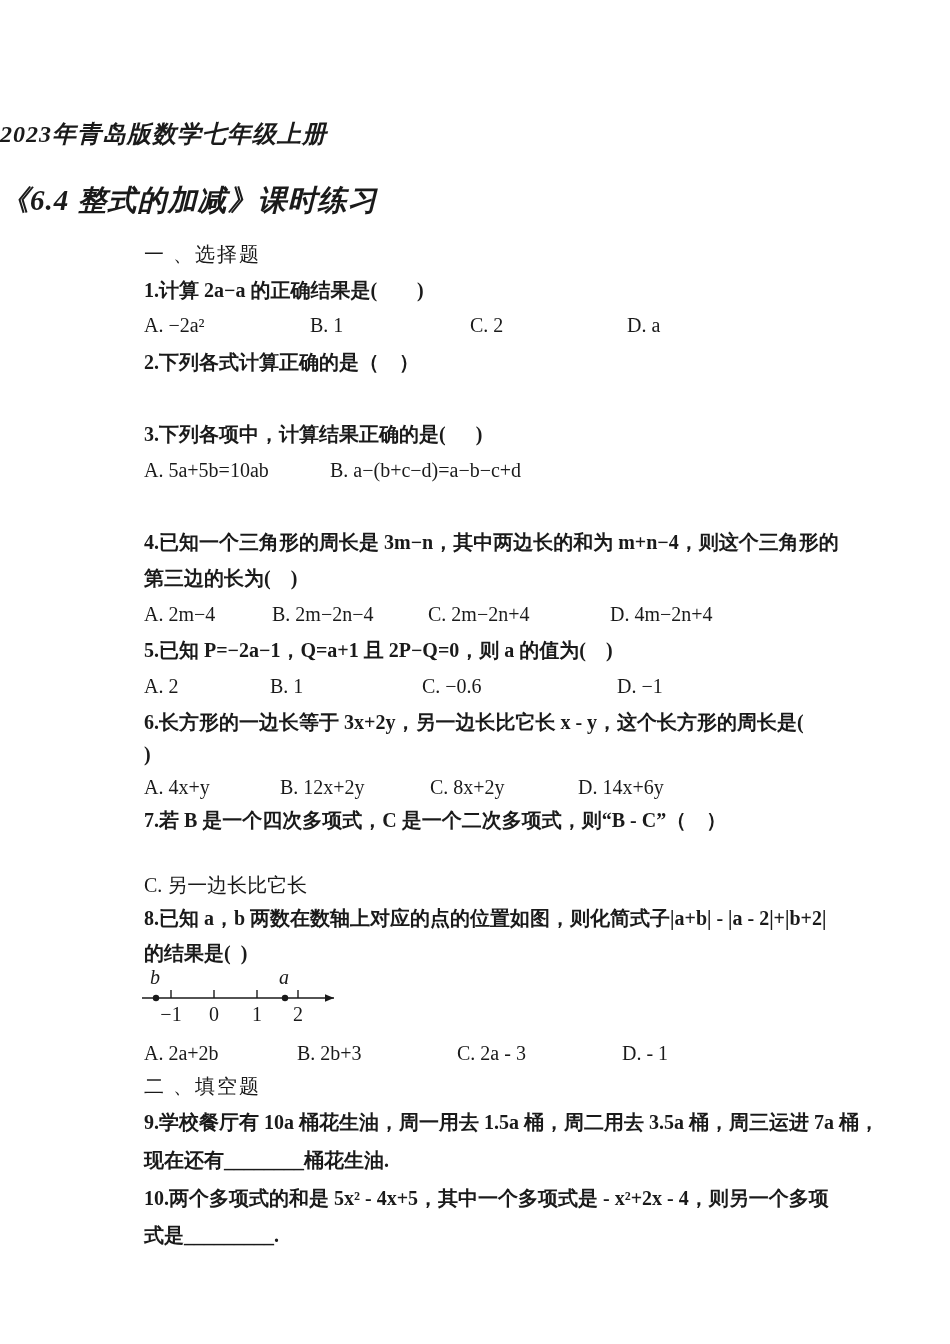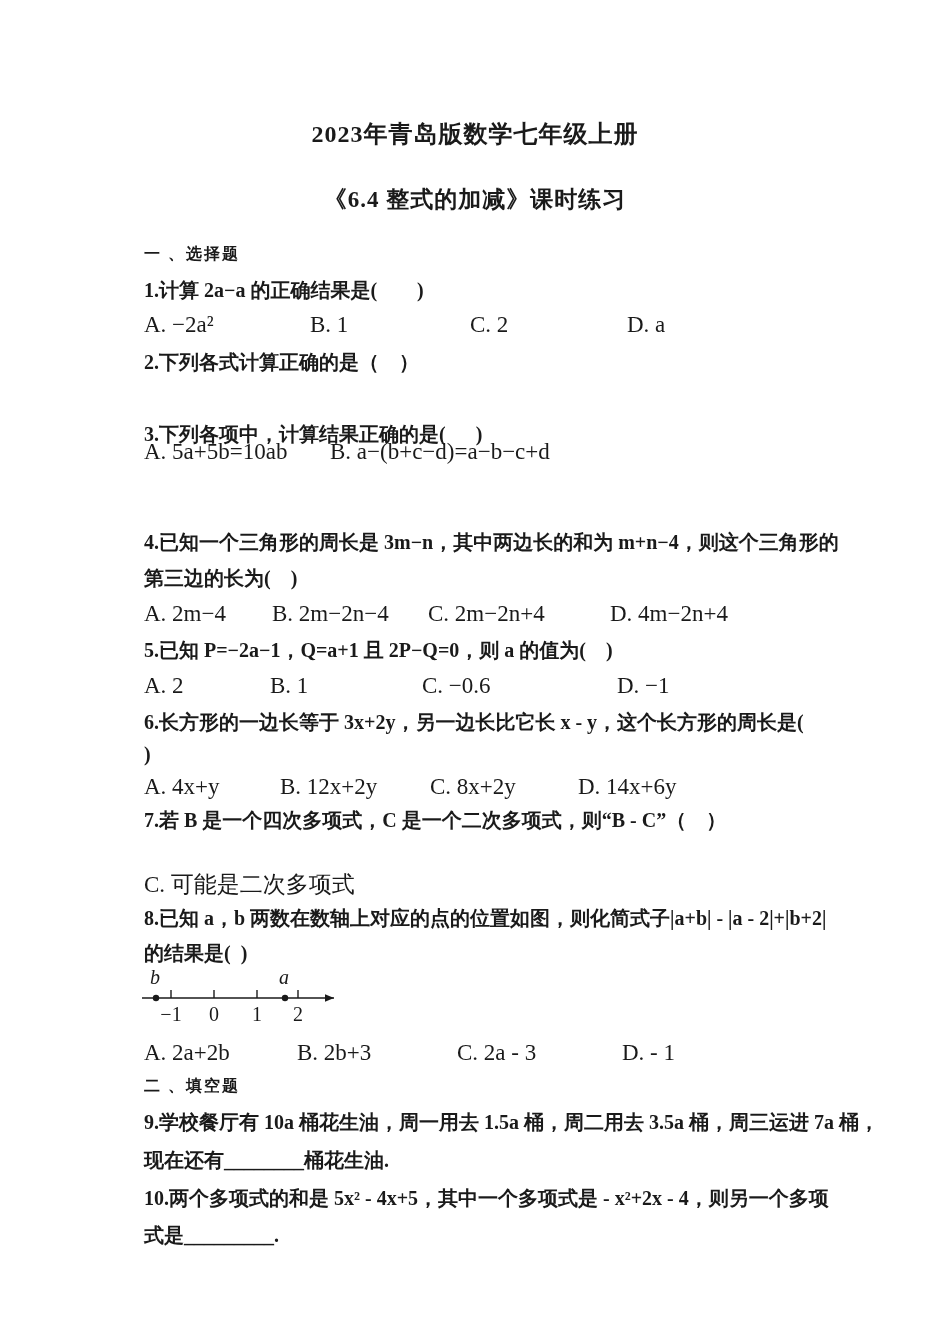--- a/index.html
+++ b/index.html
@@ -15,34 +15,35 @@
   .ln{
     position:absolute;
     left:144px;
     white-space:pre;
     font-size:20px;
     line-height:28px;
     font-weight:bold;
   }
   .centered{
     left:0;right:0;
-    text-align:center;
+    text-align:left;
+    font-style:italic;
   }
   .title{font-size:24px;font-weight:bold;letter-spacing:1px;}
-  .subtitle{font-size:23px;font-weight:bold;letter-spacing:1px;}
-  .sec{font-size:16px;font-weight:bold;letter-spacing:2px;}
+  .subtitle{font-size:29px;font-weight:bold;letter-spacing:1px;}
+  .sec{font-size:20px;font-weight:normal;letter-spacing:2px;}
   .optrow{
     position:absolute;
     left:0;top:0;
     width:100%;height:30px;
   }
   .opt{
     position:absolute;
     white-space:pre;
-    font-size:23px;
+    font-size:20px;
     line-height:28px;
   }
   svg text{font-family:"Liberation Serif","DejaVu Serif",serif;}
 </style>
 </head>
 <body>
 
 <div class="page">
 
   <div class="ln centered title" style="top:120px">2023年青岛版数学七年级上册</div>
@@ -55,21 +56,21 @@
   <div class="optrow" style="top:311px">
     <span class="opt" style="left:144px">A. −2a²</span>
     <span class="opt" style="left:310px">B. 1</span>
     <span class="opt" style="left:470px">C. 2</span>
     <span class="opt" style="left:627px">D. a</span>
   </div>
 
   <div class="ln" style="top:348px">2.下列各式计算正确的是（    ）</div>
 
   <div class="ln" style="top:420px">3.下列各项中，计算结果正确的是(      )</div>
-  <div class="optrow" style="top:438px">
+  <div class="optrow" style="top:456px">
     <span class="opt" style="left:144px">A. 5a+5b=10ab</span>
     <span class="opt" style="left:330px">B. a−(b+c−d)=a−b−c+d</span>
   </div>
 
   <div class="ln" style="top:528px">4.已知一个三角形的周长是 3m−n，其中两边长的和为 m+n−4，则这个三角形的</div>
   <div class="ln" style="top:564px">第三边的长为(    )</div>
   <div class="optrow" style="top:600px">
     <span class="opt" style="left:144px">A. 2m−4</span>
     <span class="opt" style="left:272px">B. 2m−2n−4</span>
     <span class="opt" style="left:428px">C. 2m−2n+4</span>
@@ -90,21 +91,21 @@
     <span class="opt" style="left:144px">A. 4x+y</span>
     <span class="opt" style="left:280px">B. 12x+2y</span>
     <span class="opt" style="left:430px">C. 8x+2y</span>
     <span class="opt" style="left:578px">D. 14x+6y</span>
   </div>
 
   <div class="ln" style="top:806px">7.若 B 是一个四次多项式，C 是一个二次多项式，则“B - C”（    ）</div>
   <div class="optrow" style="top:839px">
   </div>
   <div class="optrow" style="top:871px">
-    <span class="opt" style="left:144px">C. 可能是二次多项式</span>
+    <span class="opt" style="left:144px">C. 另一边长比它长</span>
   </div>
 
   <div class="ln" style="top:904px">8.已知 a，b 两数在数轴上对应的点的位置如图，则化简式子|a+b| - |a - 2|+|b+2|</div>
   <div class="ln" style="top:939px">的结果是(  )</div>
 
   <svg width="210" height="64" viewBox="0 0 210 64" style="position:absolute;left:138px;top:966px">
     <line x1="4" y1="32" x2="196" y2="32" stroke="#1a1a1a" stroke-width="1.6"></line>
     <polygon points="196,32 187,28.2 187,35.8" fill="#1a1a1a"></polygon>
     <line x1="33" y1="24" x2="33" y2="32" stroke="#1a1a1a" stroke-width="1.4"></line>
     <line x1="76" y1="24" x2="76" y2="32" stroke="#1a1a1a" stroke-width="1.4"></line>

